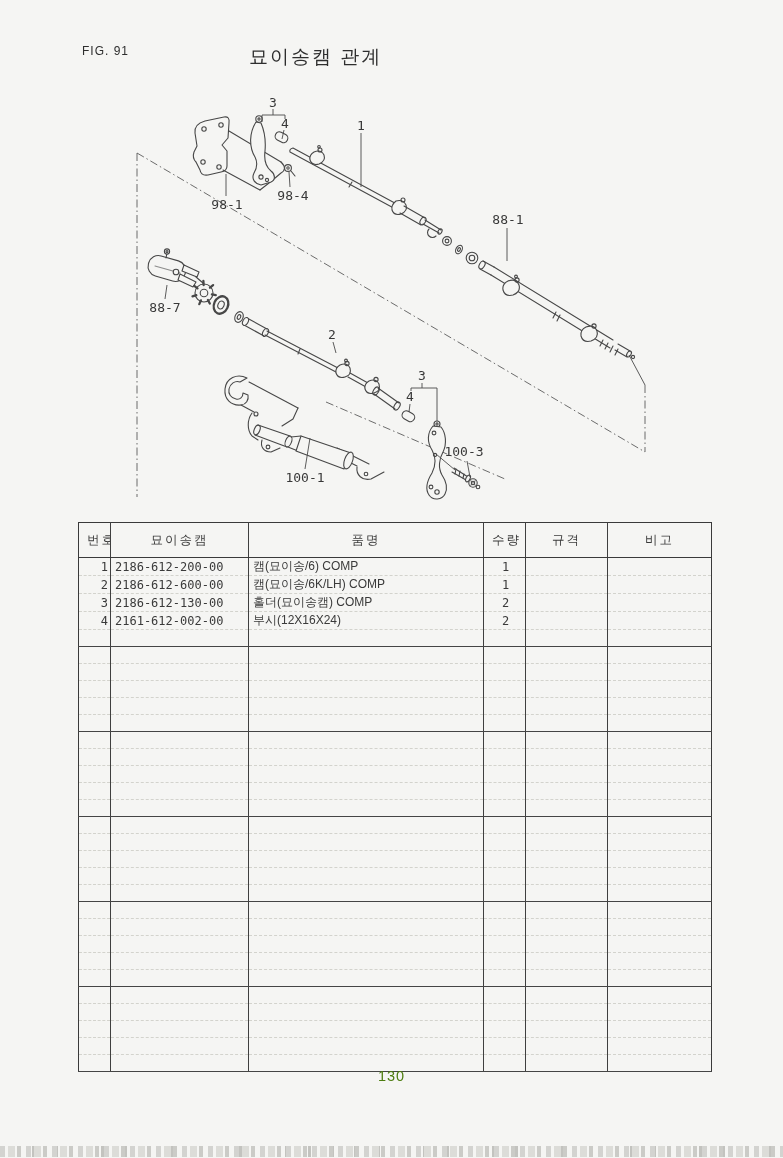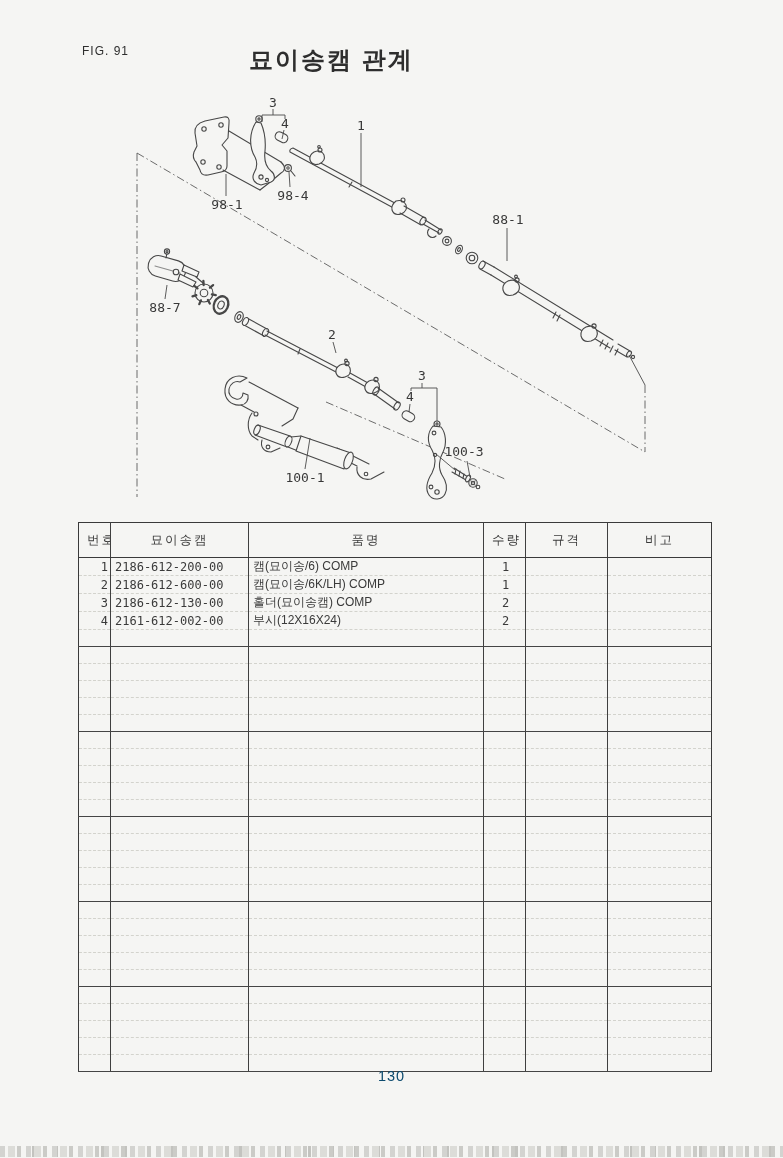--- a/index.html
+++ b/index.html
@@ -2,22 +2,22 @@
 <html><head>
 <meta charset="utf-8">
 <style>
   html,body{margin:0;padding:0;}
   body{
     width:783px;height:1158px;position:relative;overflow:hidden;
     background:#f5f5f3;color:#333;
     font-family:"Liberation Sans",sans-serif;
   }
   .fig-label{position:absolute;left:82px;top:44px;font-size:12px;letter-spacing:1px;color:#2e2e2e;}
-  .page-title{position:absolute;left:249px;top:44px;font-size:24px;letter-spacing:2px;color:#2e2e2e;font-weight:bold;}
-  .page-number{position:absolute;left:0;right:0;top:1068px;text-align:center;font-size:14.5px;color:#0c4a6e;letter-spacing:1px;}
+  .page-title{position:absolute;left:249px;top:44px;font-size:19px;letter-spacing:2px;color:#2e2e2e;}
+  .page-number{position:absolute;left:0;right:0;top:1068px;text-align:center;font-size:14.5px;color:#4d7c0f;letter-spacing:1px;}
 
   svg.diagram{position:absolute;left:0;top:0;}
   svg .part{stroke:#474747;stroke-width:1.1;fill:none;stroke-linecap:round;stroke-linejoin:round;}
   svg .fillp{fill:#f5f5f3;}
   svg .dashdot{stroke:#5c5c5c;stroke-width:.9;fill:none;stroke-dasharray:8 3 1.5 3;}
   svg .leader{stroke:#4a4a4a;stroke-width:.9;fill:none;}
   svg .thick{stroke-width:2.3;}
   svg .callout{font-family:"DejaVu Sans Mono",monospace;font-size:13px;fill:#383838;text-anchor:middle;}
 
   table.parts{

